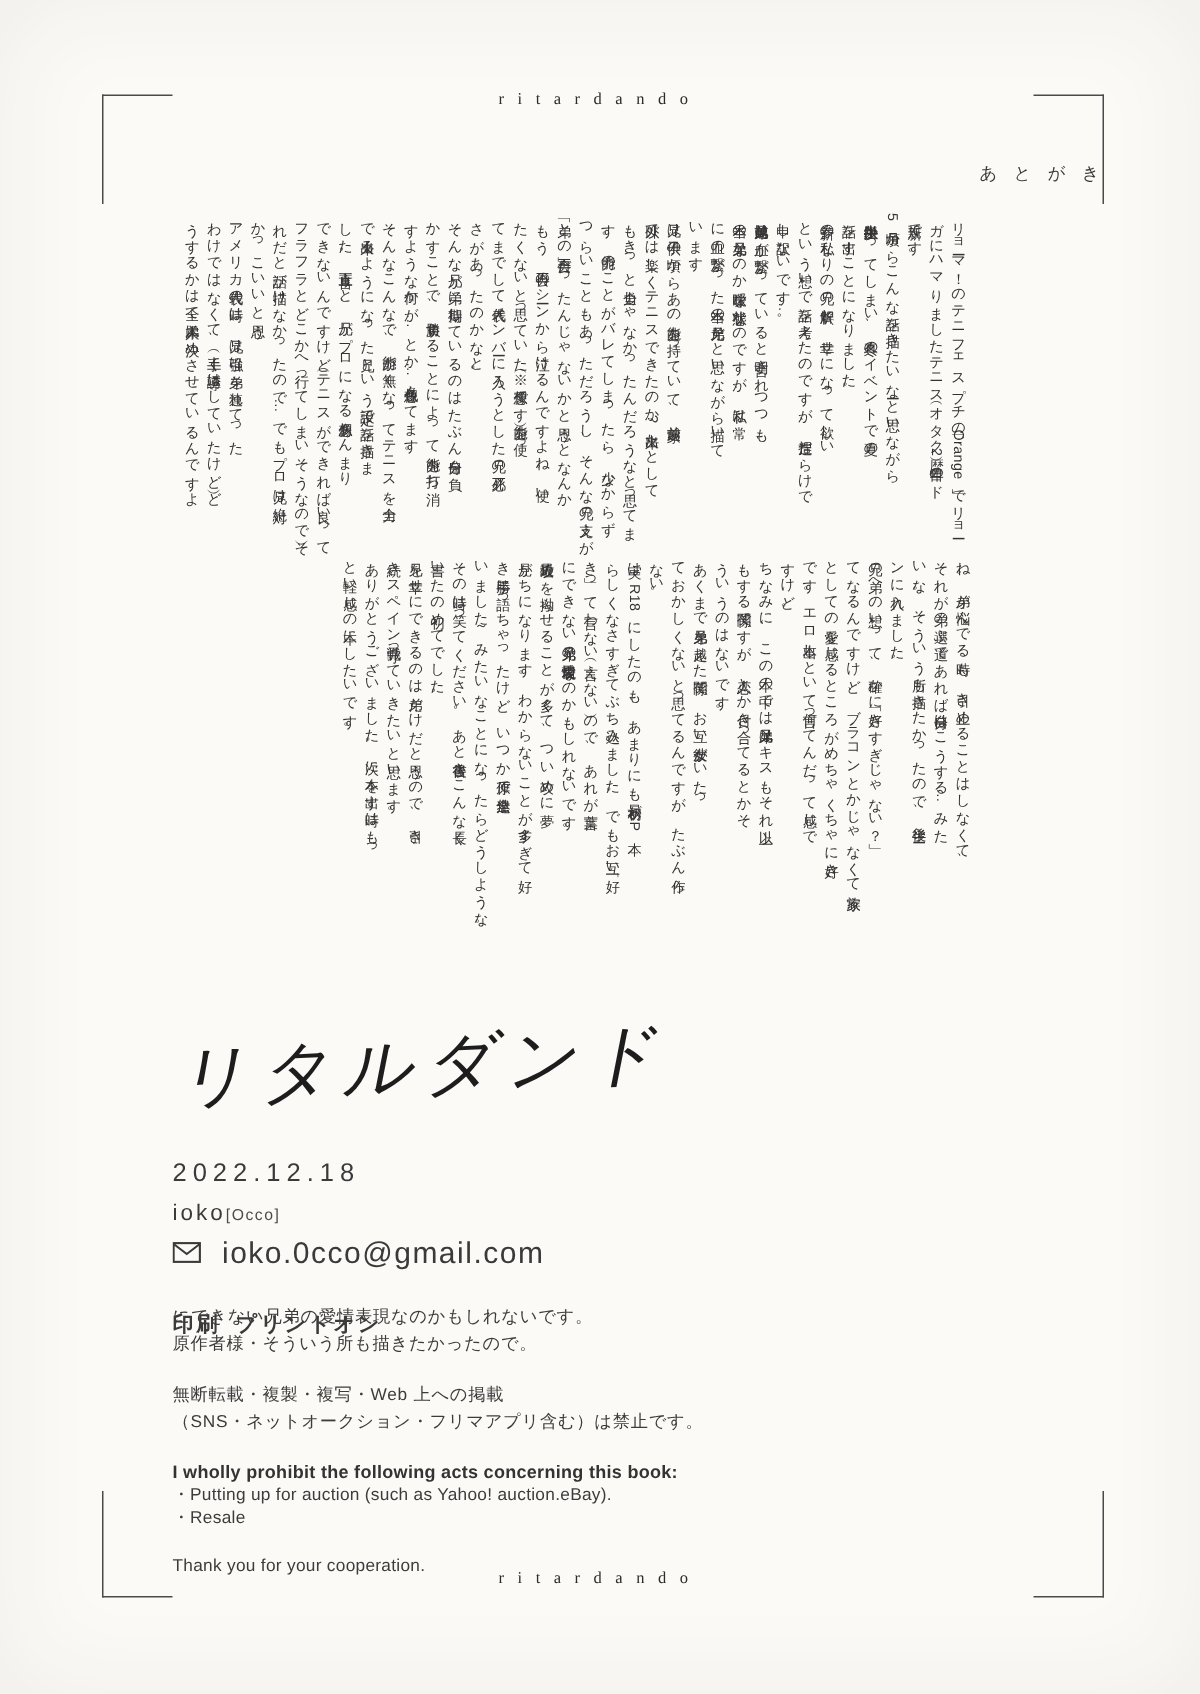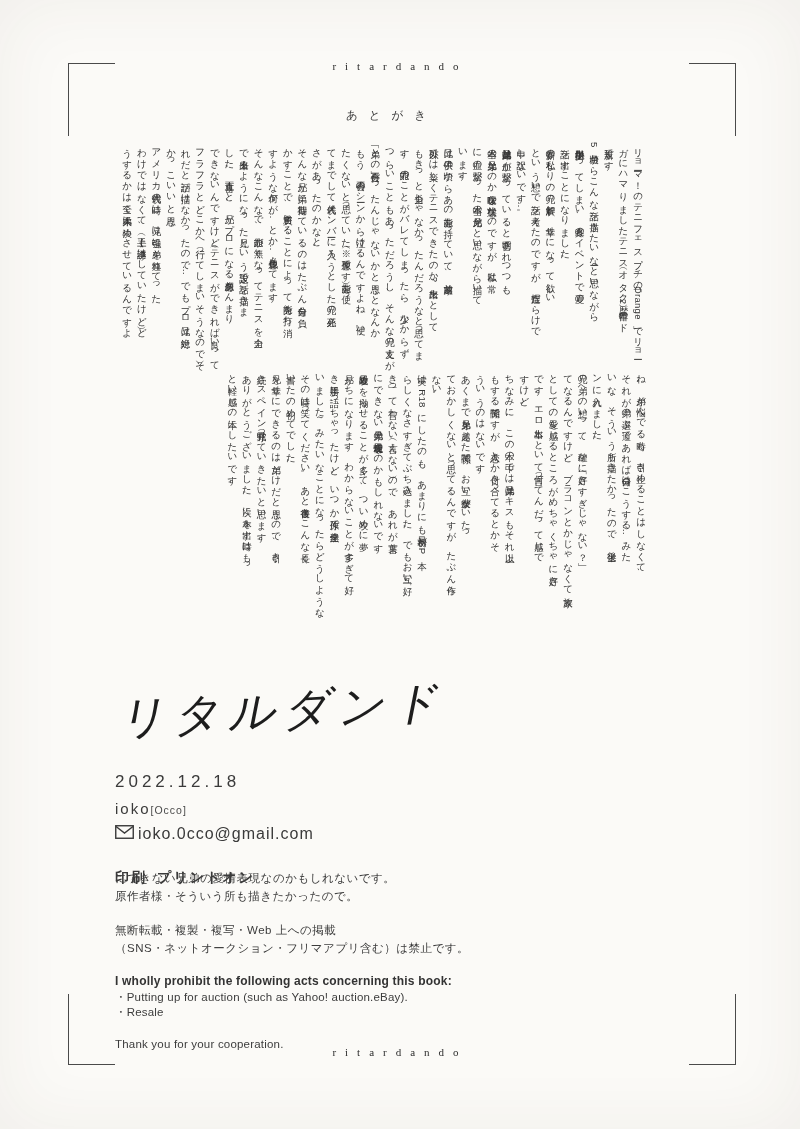--- a/index.html
+++ b/index.html
@@ -20,21 +20,21 @@
 
   .logo{
     position:absolute;left:0;width:800px;text-align:center;
     font-family:"Liberation Serif", serif;
     font-size:11px;letter-spacing:9px;color:#2b2b2b;
   }
   .logo-top{top:60px;}
   .logo-bottom{top:1046px;}
 
   .section-heading{
-    position:absolute;top:108px;left:16px;width:740px;text-align:center;
+    position:absolute;top:108px;left:4px;width:740px;text-align:right;
     font-size:11.5px;letter-spacing:11px;color:#3a3a3a;text-indent:11px;
   }
 
   
   .vblock{
     position:absolute;
     writing-mode:vertical-rl;
     text-orientation:mixed;
     font-size:9.5px;
     letter-spacing:0.3px;
@@ -51,21 +51,21 @@
   .colophon{position:absolute;left:115px;top:688px;}
   .handwritten{
     font-size:46px;color:#1d1d1d;letter-spacing:7px;
     transform:skewX(-14deg) rotate(-3deg);
     transform-origin:left bottom;
     font-weight:300;
   }
   .date-line{margin-top:22px;font-size:17px;letter-spacing:4px;color:#3a3a3a;}
   .author-line{margin-top:8px;font-size:15px;letter-spacing:2px;color:#3a3a3a;}
   .author-circle{font-size:10.5px;letter-spacing:1px;color:#4a4a4a;}
-  .email-line{margin-top:8px;font-size:16px;letter-spacing:1px;color:#3a3a3a;display:flex;align-items:center;gap:4px;}
+  .email-line{margin-top:8px;font-size:20px;letter-spacing:1px;color:#3a3a3a;display:flex;align-items:center;gap:14px;}
   .printer-line{margin-top:26px;font-size:14px;letter-spacing:2px;color:#3a3a3a;}
   .printer-line span{margin-right:10px;font-weight:bold;}
 
   .disclaimer{position:absolute;left:115px;top:870px;font-size:11.5px;line-height:17.5px;color:#3c3c3c;letter-spacing:0.5px;}
   .disc-group{margin-bottom:17px;}
   .en-block{font-size:11.5px;line-height:15.5px;letter-spacing:0.2px;}
   .en-heading{font-weight:bold;font-size:12px;color:#333;}
   .thanks{margin-top:16px;}
 
   .envelope{display:inline-block;}

